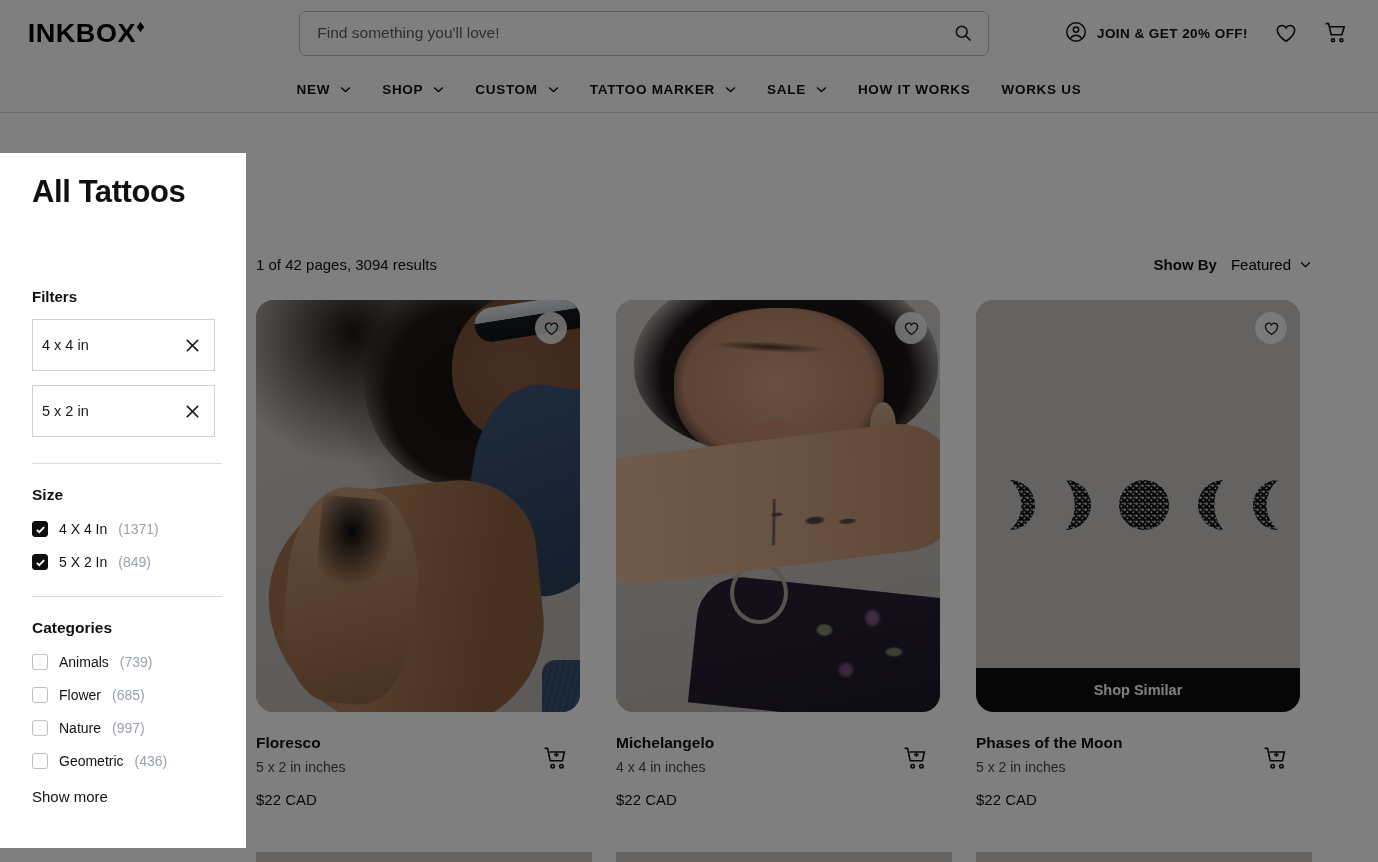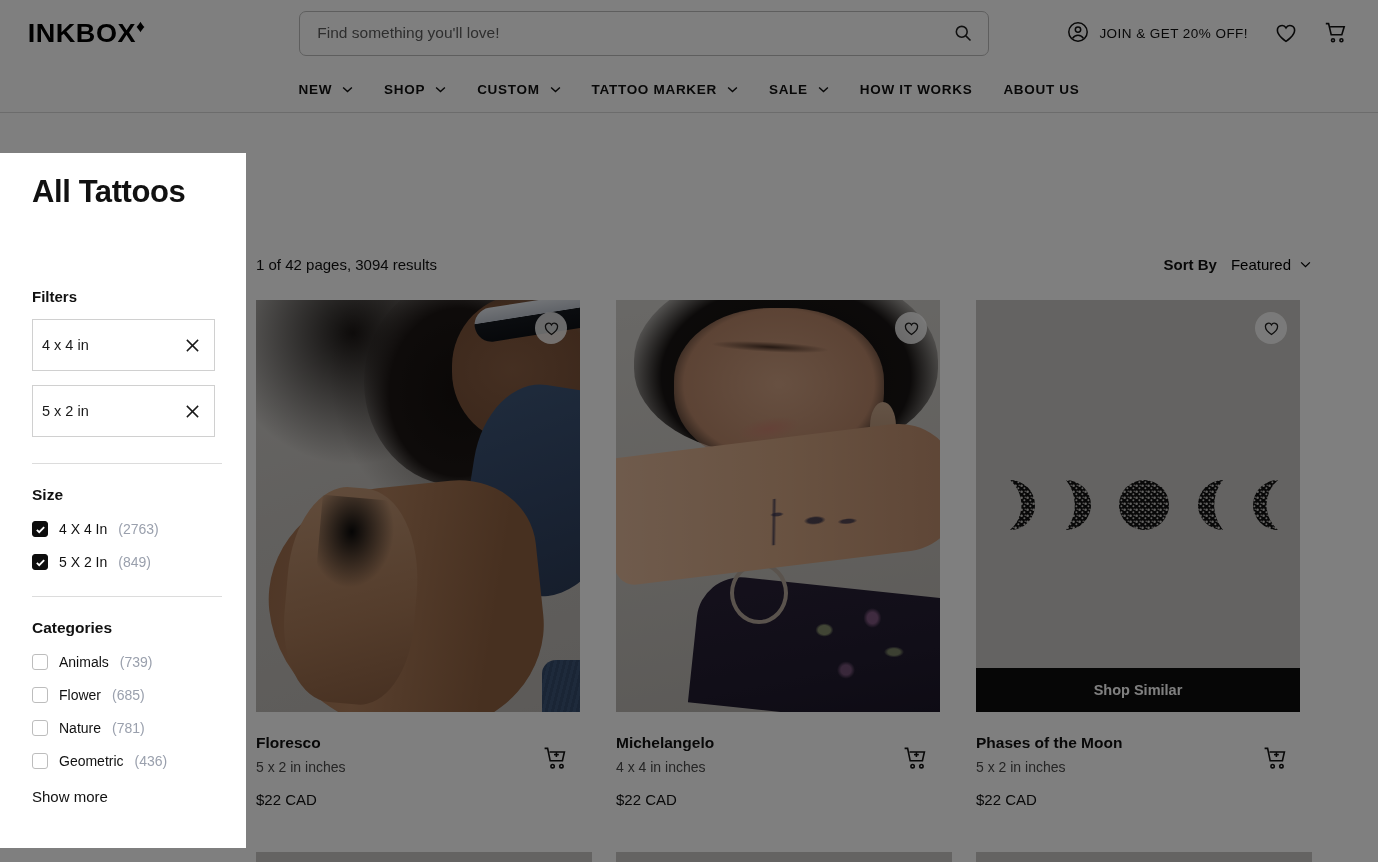--- a/index.html
+++ b/index.html
@@ -60,21 +60,21 @@
     position: absolute; right: 16px; top: 50%;
     transform: translateY(-50%);
     width: 20px; height: 20px; color: #222;
   }
   .header-right {
     margin-left: auto;
     display: flex; align-items: center; gap: 26px;
   }
   .join {
     display: flex; align-items: center; gap: 9px;
-    font-size: 13.5px; font-weight: 400; letter-spacing: 0.45px;
+    font-size: 13.5px; font-weight: 700; letter-spacing: 0.45px;
     color: #111; white-space: nowrap;
     cursor: pointer;
   }
   .icon-btn { width: 24px; height: 24px; color: #111; cursor: pointer; }
 
   .header-nav {
     height: 46px;
     display: flex; align-items: center; justify-content: center;
     gap: 31px;
   }
@@ -106,20 +106,21 @@
     width: 1055px;
     display: grid; grid-template-columns: repeat(3, 336px);
     gap: 24px;
   }
   .card { position: relative; width: 336px; }
   .card-img {
     position: relative;
     width: 324px; height: 412px;
     overflow: hidden;
     background: #f97316;
+    border-radius: 18px;
   }
   .fav-btn {
     position: absolute; top: 12px; right: 13px;
     width: 32px; height: 32px; border-radius: 50%;
     background: rgba(255,255,255,0.82);
     display: flex; align-items: center; justify-content: center;
     cursor: pointer; z-index: 4;
   }
   .fav-btn svg { width: 17px; height: 17px; color: #1c1c1c; }
   .shop-similar {
@@ -343,31 +344,31 @@
       <div class="nav-item">
         <span>SALE</span>
         <svg class="chev" viewBox="0 0 12 8" fill="none" stroke="currentColor" stroke-width="1.6">
             <path d="M1 1.6 6 6.4l5-4.8"></path>
           </svg>
       </div>
       <div class="nav-item">
         <span>HOW IT WORKS</span>
       </div>
       <div class="nav-item">
-        <span>ABOUT US</span>
+        <span>WORKS US</span>
       </div>
     </div>
   </div>
 
   <div class="content">
 
     <div class="results-bar">
       <div class="results-text">1 of 42 pages, 3094 results</div>
       <div class="sort-wrap">
-        <span class="sort-label">Sort By</span>
+        <span class="sort-label">Show By</span>
         <span class="sort-value">
           <span>Featured</span>
           <svg class="chev" viewBox="0 0 12 8" fill="none" stroke="currentColor" stroke-width="1.5">
               <path d="M1 1.6 6 6.4l5-4.8"></path>
             </svg>
         </span>
       </div>
     </div>
 
     <div class="grid">
@@ -565,21 +566,21 @@
 
   <div class="sect-head">Size</div>
 
   <div class="opt">
     <span class="cbox checked">
       <svg viewBox="0 0 12 12" fill="none" stroke="currentColor" stroke-width="2">
           <path d="M2 6.3 4.6 8.9 10 3.3"></path>
         </svg>
     </span>
     <span class="opt-label">4 X 4 In</span>
-    <span class="opt-count">(2763)</span>
+    <span class="opt-count">(1371)</span>
   </div>
   <div class="opt">
     <span class="cbox checked">
       <svg viewBox="0 0 12 12" fill="none" stroke="currentColor" stroke-width="2">
           <path d="M2 6.3 4.6 8.9 10 3.3"></path>
         </svg>
     </span>
     <span class="opt-label">5 X 2 In</span>
     <span class="opt-count">(849)</span>
   </div>
@@ -594,21 +595,21 @@
     <span class="opt-count">(739)</span>
   </div>
   <div class="opt">
     <span class="cbox"></span>
     <span class="opt-label">Flower</span>
     <span class="opt-count">(685)</span>
   </div>
   <div class="opt">
     <span class="cbox"></span>
     <span class="opt-label">Nature</span>
-    <span class="opt-count">(781)</span>
+    <span class="opt-count">(997)</span>
   </div>
   <div class="opt">
     <span class="cbox"></span>
     <span class="opt-label">Geometric</span>
     <span class="opt-count">(436)</span>
   </div>
 
   <div class="show-more">Show more</div>
 </div>
 

